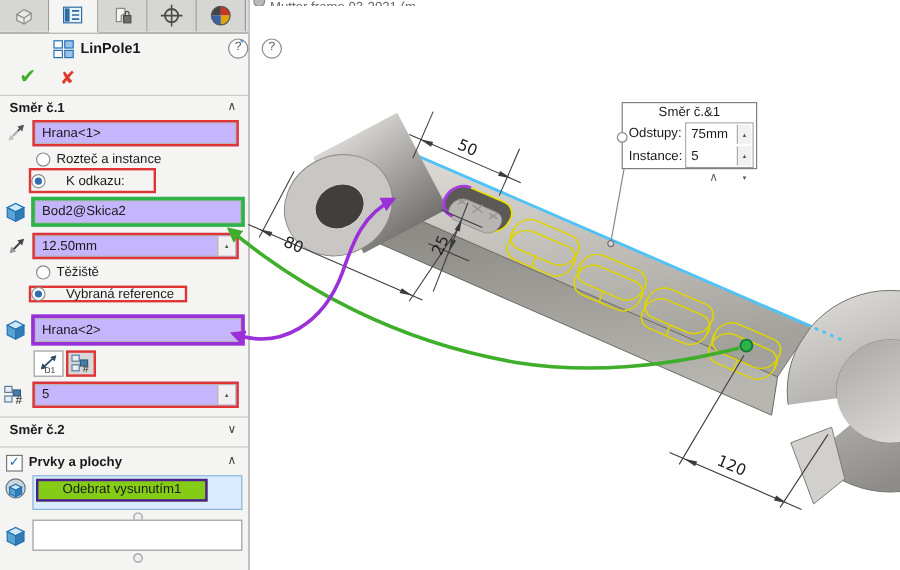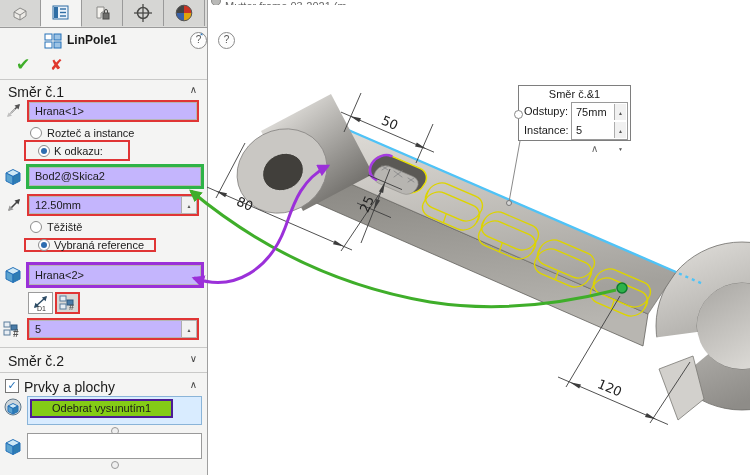--- a/index.html
+++ b/index.html
@@ -13,35 +13,35 @@
   .tab{width:41px;height:26px;display:flex;align-items:center;justify-content:center;
        border-right:1px solid #9a9a9a;box-sizing:border-box;background:#d6d6d4;}
   .tab.active{background:#f4f4f3;border-bottom:1px solid #f4f4f3;height:27px;}
   .pm-header{position:absolute;left:0;top:30px;width:207px;height:24px;margin-left:40px;}
   .pm-title{position:absolute;left:27px;top:3px;font-weight:bold;font-size:12px;}
   .pm-hicon{position:absolute;top:2px;width:15px;height:15px;border:1px solid #8a8a8a;border-radius:50%;
             text-align:center;line-height:14px;font-size:10px;color:#555;background:#fdfdfd;}
   .ok{position:absolute;left:16px;top:54px;color:#3fae2a;font-size:17px;font-weight:bold;}
   .cancel{position:absolute;left:50px;top:56px;color:#e0392e;font-size:15px;font-weight:bold;}
   .divider{position:absolute;left:0;width:207px;height:1px;background:#c9c9c8;}
-  .sec-head{position:absolute;left:8px;font-weight:normal;font-size:14px;}
+  .sec-head{position:absolute;left:8px;font-weight:bold;font-size:11px;}
   .chev{position:absolute;right:10px;color:#444;font-size:10px;}
   .field{position:absolute;background:#c4b5fd;box-shadow:inset 0 0 0 1px #b5b5b5;
          font-size:11px;line-height:18px;padding-left:6px;box-sizing:border-box;overflow:hidden;}
   .red-b{border:2px solid #e03535;}
   .green-b{border:3px solid #2eb347;}
   .purple-b{border:3px solid #9a30d8;}
   .spinner{position:absolute;right:1px;top:1px;bottom:1px;width:14px;border-left:1px solid #adadad;
            background:#f1f1f1;display:flex;flex-direction:column;}
   .spinner span{flex:1;display:flex;align-items:center;justify-content:center;font-size:5px;color:#555;}
   .radio{position:absolute;display:flex;align-items:center;gap:5px;font-size:11px;}
   .rdot{width:12px;height:12px;border:1px solid #8c8c8c;border-radius:50%;background:#fff;
         display:inline-flex;align-items:center;justify-content:center;box-sizing:border-box;}
   .rdot.sel::after{content:"";width:6px;height:6px;border-radius:50%;background:#2e6db0;}
-  .redbox{position:absolute;border:2px solid #e03535;display:flex;align-items:center;padding-left:12px;gap:4px;box-sizing:border-box;}
+  .redbox{position:absolute;border:2px solid #e03535;display:flex;align-items:center;padding-left:0;gap:17px;box-sizing:border-box;}
   .icon{position:absolute;}
   .tbtn{position:absolute;width:25px;height:22px;box-sizing:border-box;background:#fff;
         border:1px solid #9b9b9b;display:flex;align-items:center;justify-content:center;}
   .tbtn.pressed{background:#d7d7d5;border:2px solid #e03535;}
   .listbox{position:absolute;left:27px;width:175px;background:#d9ecff;border:1px solid #8ab4d8;box-sizing:border-box;}
   .listbox .sel-item{display:inline-block;margin:2px 0 0 2px;border:2px solid #4c1d95;padding:0 20px;
                      font-size:11px;line-height:15px;background:#84cc16;}
   .emptybox{position:absolute;left:27px;width:175px;background:#fff;border:1px solid #9a9a9a;box-sizing:border-box;}
   .grip{position:absolute;width:6px;height:6px;border:1px solid #999;border-radius:50%;background:#efefef;}
   .cb{position:absolute;width:12px;height:12px;border:1px solid #777;background:#fff;color:#2471b8;

